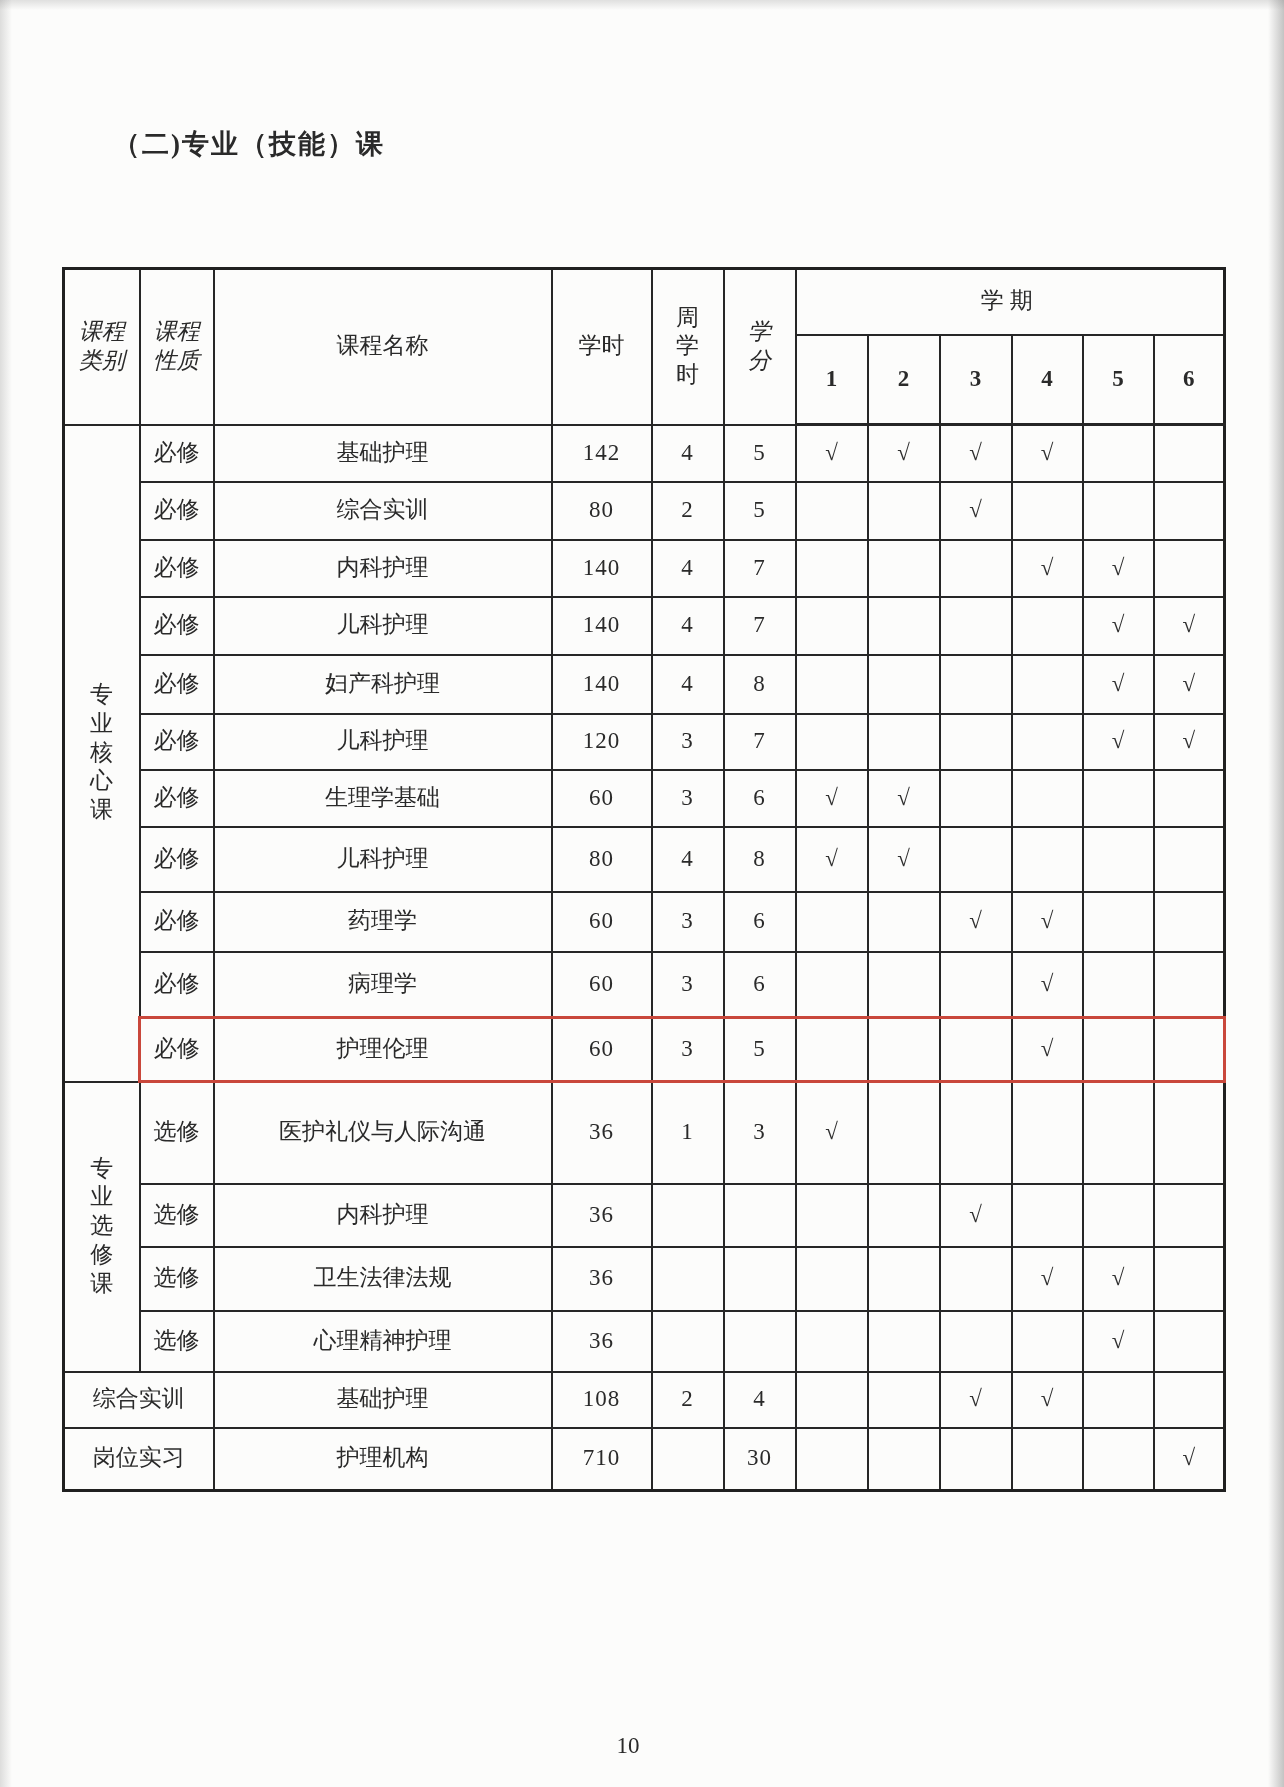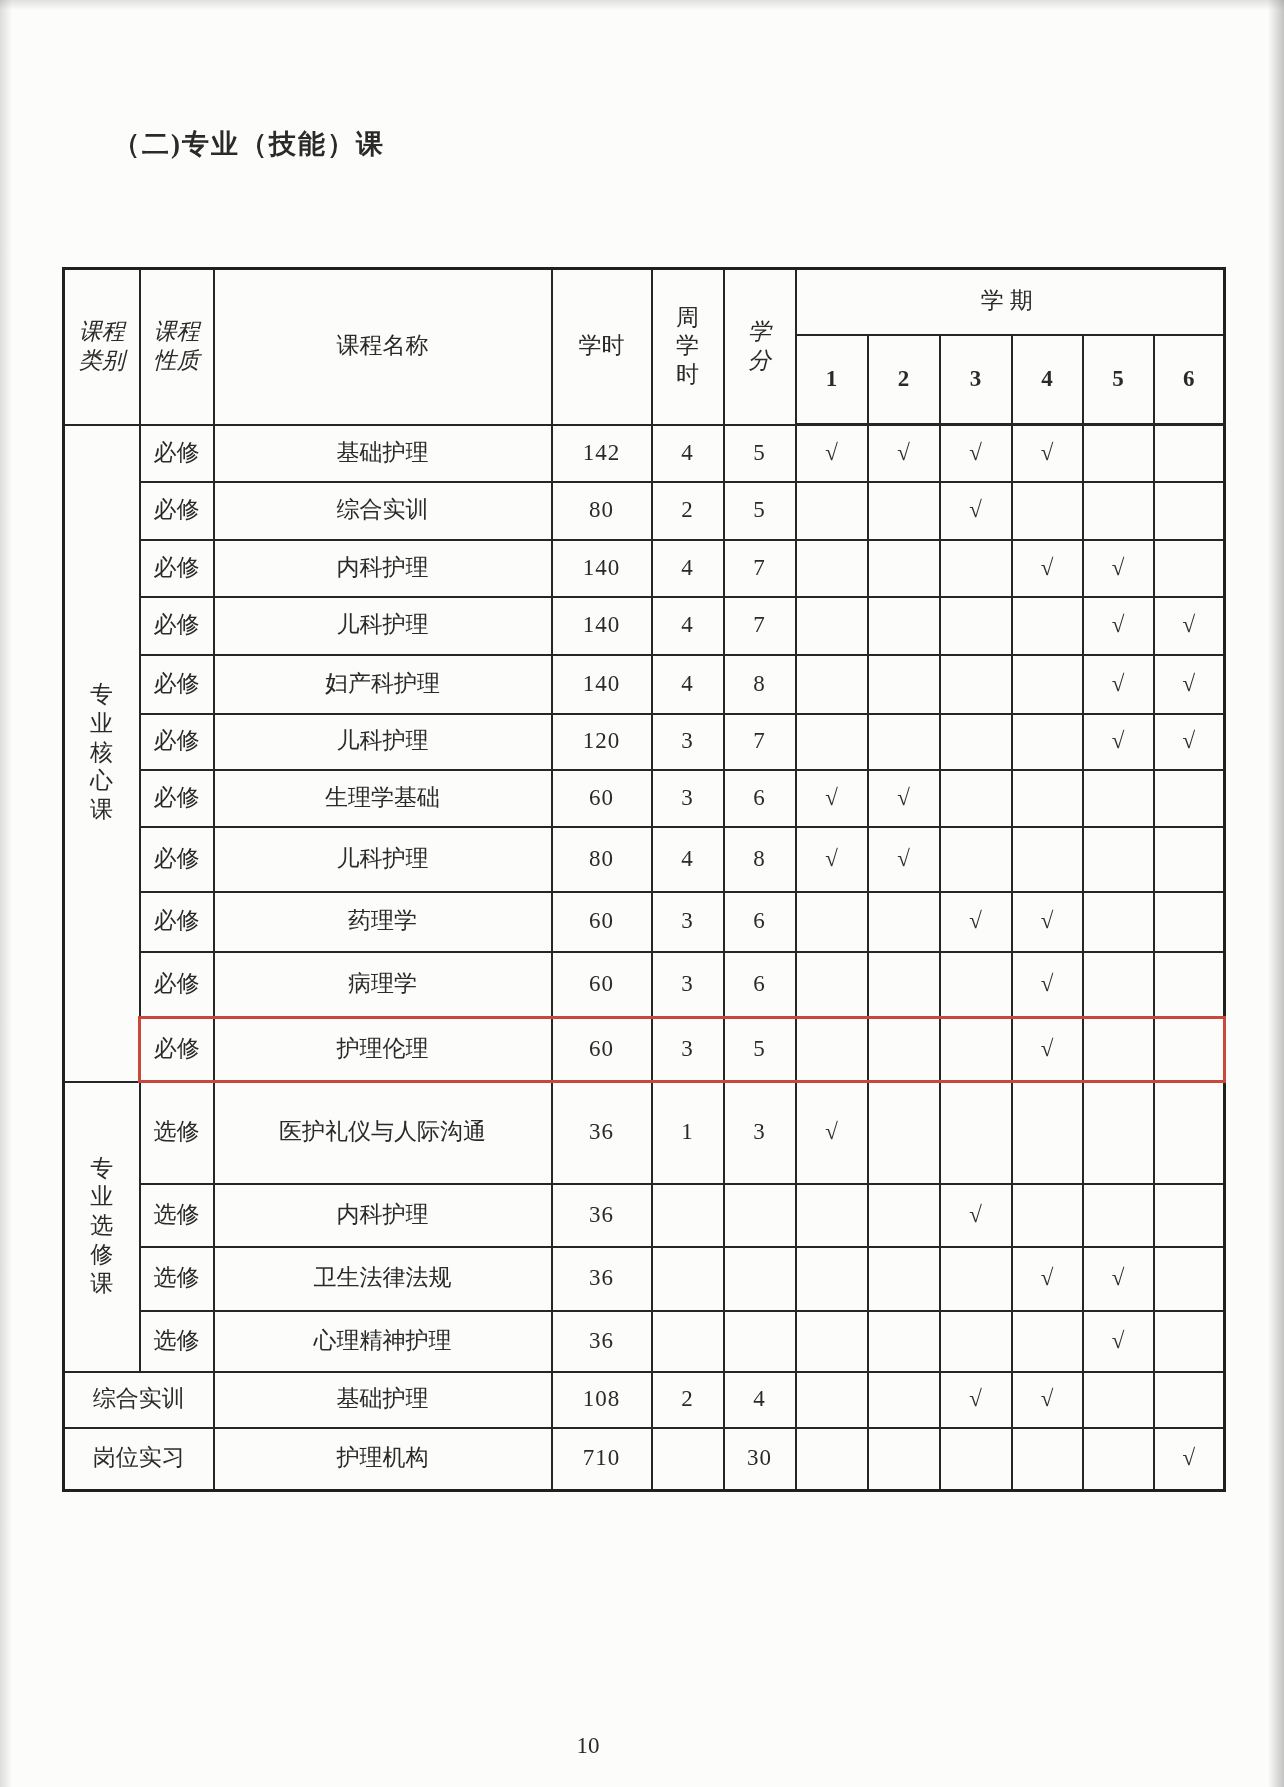--- a/index.html
+++ b/index.html
@@ -49,22 +49,22 @@
   .check { font-size:25px; color:#303030; }
   .name-top { vertical-align:top; padding-top:14px; }
 
   
   .hlt { border-top:3px solid #c9473b !important; }
   .hlb { border-bottom:3px solid #c9473b !important; }
   .hll { border-left:3px solid #c9473b !important; }
   .hlr { border-right:3px solid #c9473b !important; }
 
   .page-num {
-    position:absolute; left:0; top:1733px; width:1176px;
-    text-align:center; font-size:23px;
+    position:absolute; left:12px; top:1733px; width:1176px;
+    text-align:center; font-size:23px;padding-left:28px;
   }
 </style>
 </head>
 <body>
 
 <div class="edge-left"></div>
 <div class="edge-right"></div>
 <div class="edge-top"></div>
 
 <div class="doc-title">（二)专业（技能）课</div>

